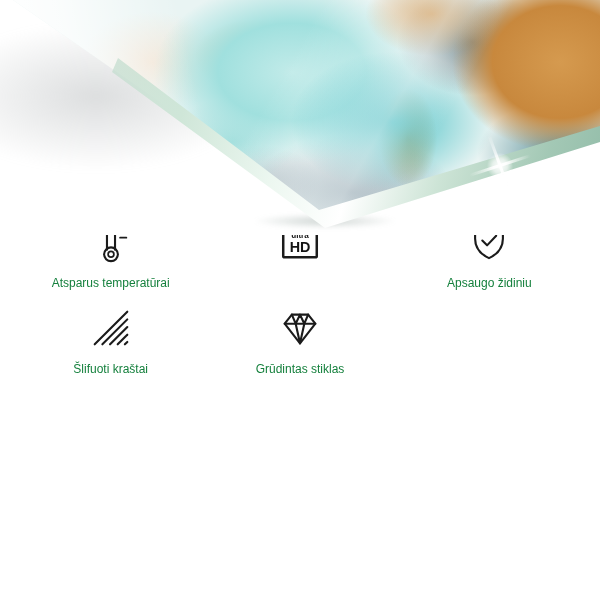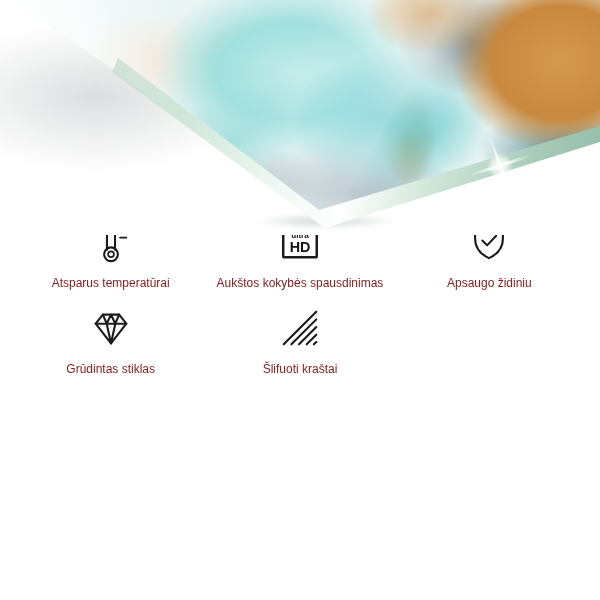--- a/index.html
+++ b/index.html
@@ -51,21 +51,21 @@
          font-weight:400;font-size:28px;line-height:34px;color:#222222;letter-spacing:0.2px;}
   .desc{margin:13px 40px 0 40px;font-size:13.5px;line-height:23px;color:#3c3c3c;}
 
   
   .features{margin:21px 16px 0 16px;display:grid;grid-template-columns:repeat(3,1fr);
             row-gap:15px;}
   .feature{display:flex;flex-direction:column;align-items:center;}
   .feature .icon{width:46px;height:46px;display:flex;align-items:center;justify-content:center;}
   .feature svg{width:46px;height:46px;stroke:#1b1b1b;fill:none;stroke-width:2.2;
                stroke-linecap:round;stroke-linejoin:round;}
-  .feature .lbl{margin-top:11px;font-size:12px;color:#7f1d1d;text-align:center;}
+  .feature .lbl{margin-top:11px;font-size:12px;color:#15803d;text-align:center;}
   .badge-text{fill:#141414;stroke:none;font-family:"Liberation Sans",sans-serif;font-weight:bold;}
 </style>
 </head>
 <body>
 
 <div class="page">
 
   <div class="hero" aria-label="Grūdinto stiklo padas po židiniu su abstrakčiu marmuro raštu">
     <div class="left-wash"></div>
     <div class="corner-shadow"></div>
@@ -104,53 +104,52 @@
     </div>
 
     <div class="feature">
       <div class="icon">
         <svg viewBox="0 0 48 48">
           <rect x="6.5" y="8" width="35" height="32" rx="1.5" stroke-width="2.6"></rect>
           <text class="badge-text" x="24" y="20" font-size="8.5" text-anchor="middle">ultra</text>
           <text class="badge-text" x="24" y="34.5" font-size="15" text-anchor="middle">HD</text>
         </svg>
       </div>
-      <div class="lbl">Aukštos kokybės spausdinimas</div>
     </div>
 
     <div class="feature">
       <div class="icon">
         <svg viewBox="0 0 48 48">
           <path d="M24,5.5 L38.5,10 V20.5 C38.5,30 32.5,36.8 24,40.8 C15.5,36.8 9.5,30 9.5,20.5 V10 Z"></path>
           <path d="M17,22.5 L22,27.5 L31.5,17.5"></path>
         </svg>
       </div>
       <div class="lbl">Apsaugo židiniu</div>
-    </div>
-
-    <div class="feature">
-      <div class="icon">
-        <svg viewBox="0 0 48 48" stroke-width="1.9">
-          <path d="M8,19.5 L15.5,10 H32.5 L40,19.5 L24,40 Z"></path>
-          <path d="M8,19.5 H40"></path>
-          <path d="M15.5,10 L19.5,19.5 L24,10 L28.5,19.5 L32.5,10"></path>
-          <path d="M19.5,19.5 L24,40 M28.5,19.5 L24,40"></path>
-        </svg>
-      </div>
-      <div class="lbl">Grūdintas stiklas</div>
     </div>
 
     <div class="feature">
       <div class="icon">
         <svg viewBox="0 0 48 48" stroke-width="3.4" stroke-linecap="butt" stroke-linejoin="miter">
           <path d="M7,41 L41,7"></path>
           <path d="M15,41 L41,15"></path>
           <path d="M23,41 L41,23"></path>
           <path d="M31,41 L41,31"></path>
           <path d="M38.5,41 L41,38.5"></path>
         </svg>
       </div>
       <div class="lbl">Šlifuoti kraštai</div>
     </div>
 
+    <div class="feature">
+      <div class="icon">
+        <svg viewBox="0 0 48 48" stroke-width="1.9">
+          <path d="M8,19.5 L15.5,10 H32.5 L40,19.5 L24,40 Z"></path>
+          <path d="M8,19.5 H40"></path>
+          <path d="M15.5,10 L19.5,19.5 L24,10 L28.5,19.5 L32.5,10"></path>
+          <path d="M19.5,19.5 L24,40 M28.5,19.5 L24,40"></path>
+        </svg>
+      </div>
+      <div class="lbl">Grūdintas stiklas</div>
+    </div>
+
 
   </div>
 </div>
 
 </body></html>

